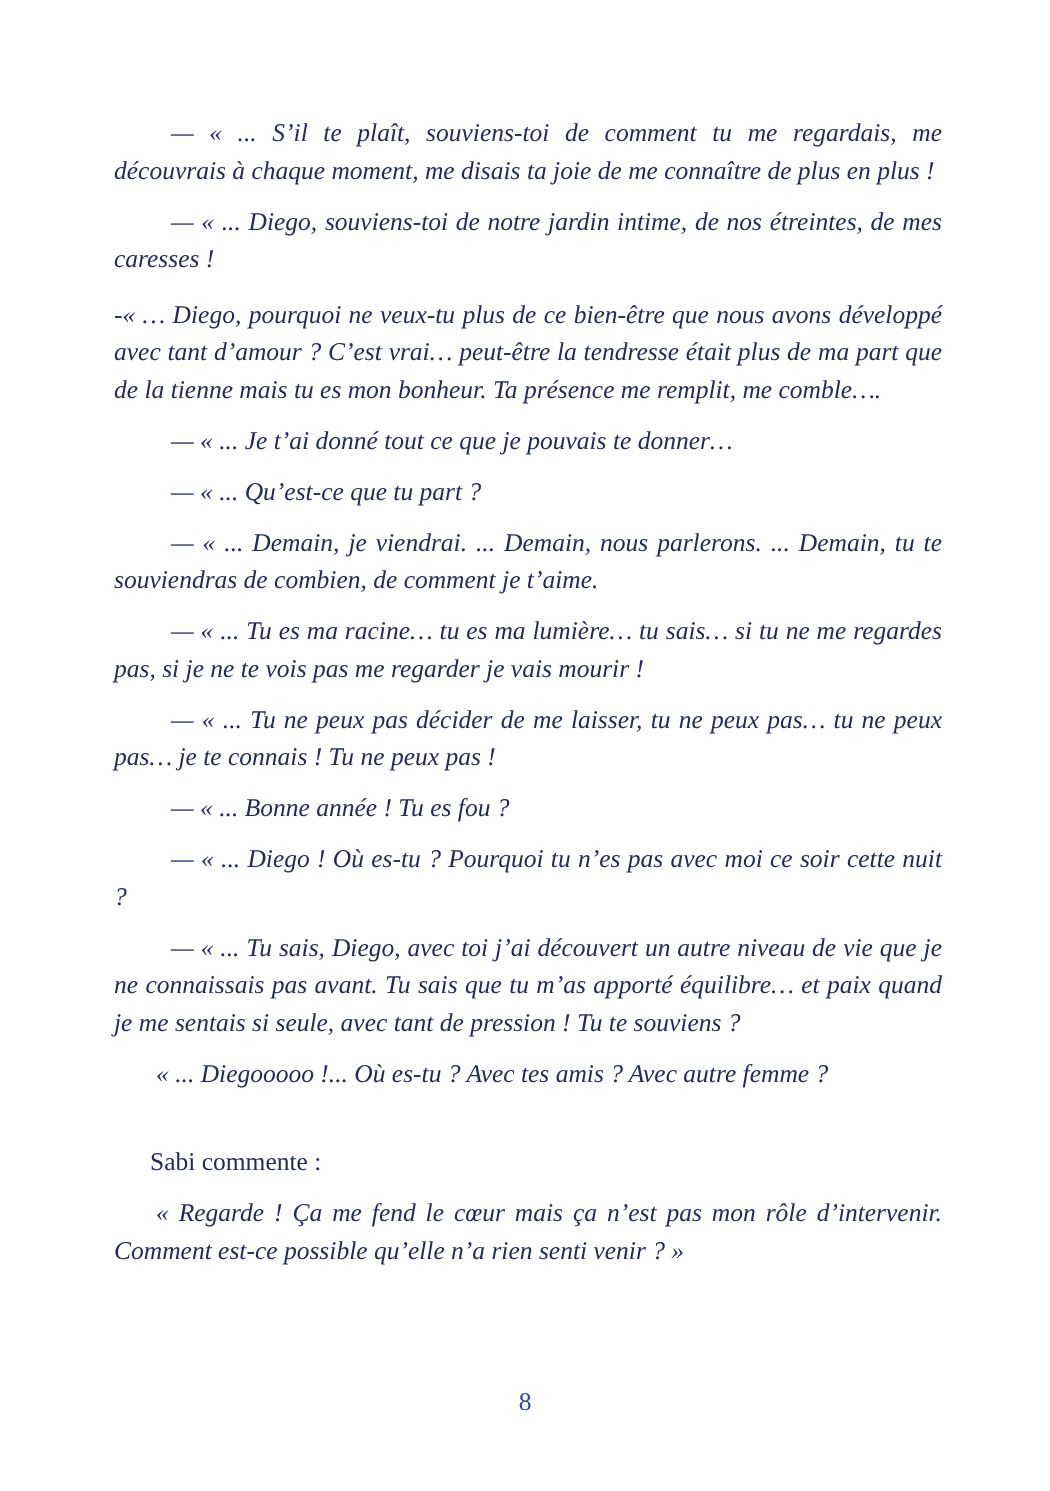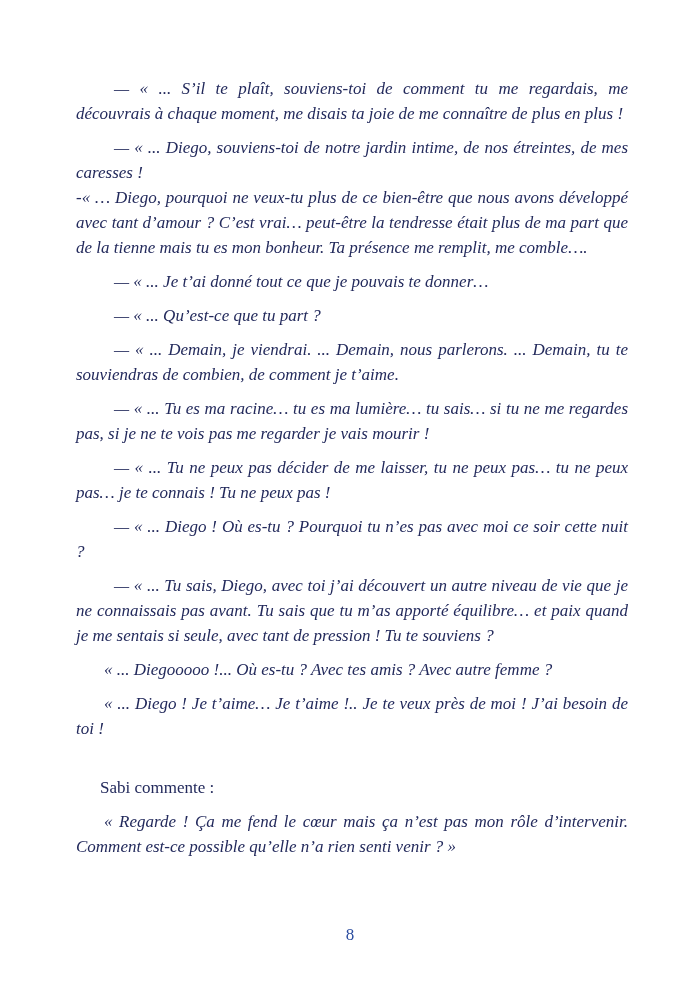--- a/index.html
+++ b/index.html
@@ -43,28 +43,28 @@
     font-size: 17px;
     font-style: normal;
   }
 </style>
 </head>
 <body>
 
 <div class="page">
   <div class="content">
     <p class="p-dash">— « ... S’il te plaît, souviens-toi de comment tu me regardais, me découvrais à chaque moment, me disais ta joie de me connaître de plus en plus !</p>
-    <p class="p-dash" style="margin-bottom:0;">— « ... Diego, souviens-toi de notre jardin intime, de nos étreintes, de mes caresses !</p>
+    <p class="p-dash" style="margin-bottom:12px;">— « ... Diego, souviens-toi de notre jardin intime, de nos étreintes, de mes caresses !</p>
     <p class="p-flush" style="margin-top:0;">-« … Diego, pourquoi ne veux-tu plus de ce bien-être que nous avons développé avec tant d’amour ? C’est vrai… peut-être la tendresse était plus de ma part que de la tienne mais tu es mon bonheur. Ta présence me remplit, me comble….</p>
     <p class="p-dash">— «  ... Je t’ai donné tout ce que je pouvais te donner…</p>
     <p class="p-dash">— «  ... Qu’est-ce que tu part ?</p>
     <p class="p-dash">— «  ... Demain, je viendrai. ... Demain, nous parlerons. ... Demain, tu te souviendras de combien, de comment je t’aime.</p>
     <p class="p-dash">— « ... Tu es ma racine… tu es ma lumière… tu sais… si tu ne me regardes pas, si je ne te vois pas me regarder je vais mourir !</p>
     <p class="p-dash">— « ... Tu ne peux pas décider de me laisser, tu ne peux pas… tu ne peux pas… je te connais ! Tu ne peux pas !</p>
+    <p class="p-dash">— « ... Bonne année ! Tu es fou ?</p>
     <p class="p-dash">— « ... Diego ! Où es-tu ? Pourquoi tu n’es pas avec moi ce soir cette nuit ?</p>
     <p class="p-dash">— « ... Tu sais, Diego, avec toi j’ai découvert un autre niveau de vie que je ne connaissais pas avant. Tu sais que tu m’as apporté équilibre… et paix quand je me sentais si seule, avec tant de pression ! Tu te souviens ?</p>
     <p class="p-quote">« ... Diegooooo !... Où es-tu ? Avec tes amis ? Avec autre femme ?</p>
-    <p class="p-quote">«  ... Diego ! Je t’aime… Je t’aime !.. Je te veux près de moi ! J’ai besoin de toi !</p>
     <p class="roman">Sabi commente :</p>
     <p class="p-quote">« Regarde ! Ça me fend le cœur mais ça n’est pas mon rôle d’intervenir. Comment est-ce possible qu’elle n’a rien senti venir ? »</p>
   </div>
   <div class="page-number">8</div>
 </div>
 
 </body></html>

